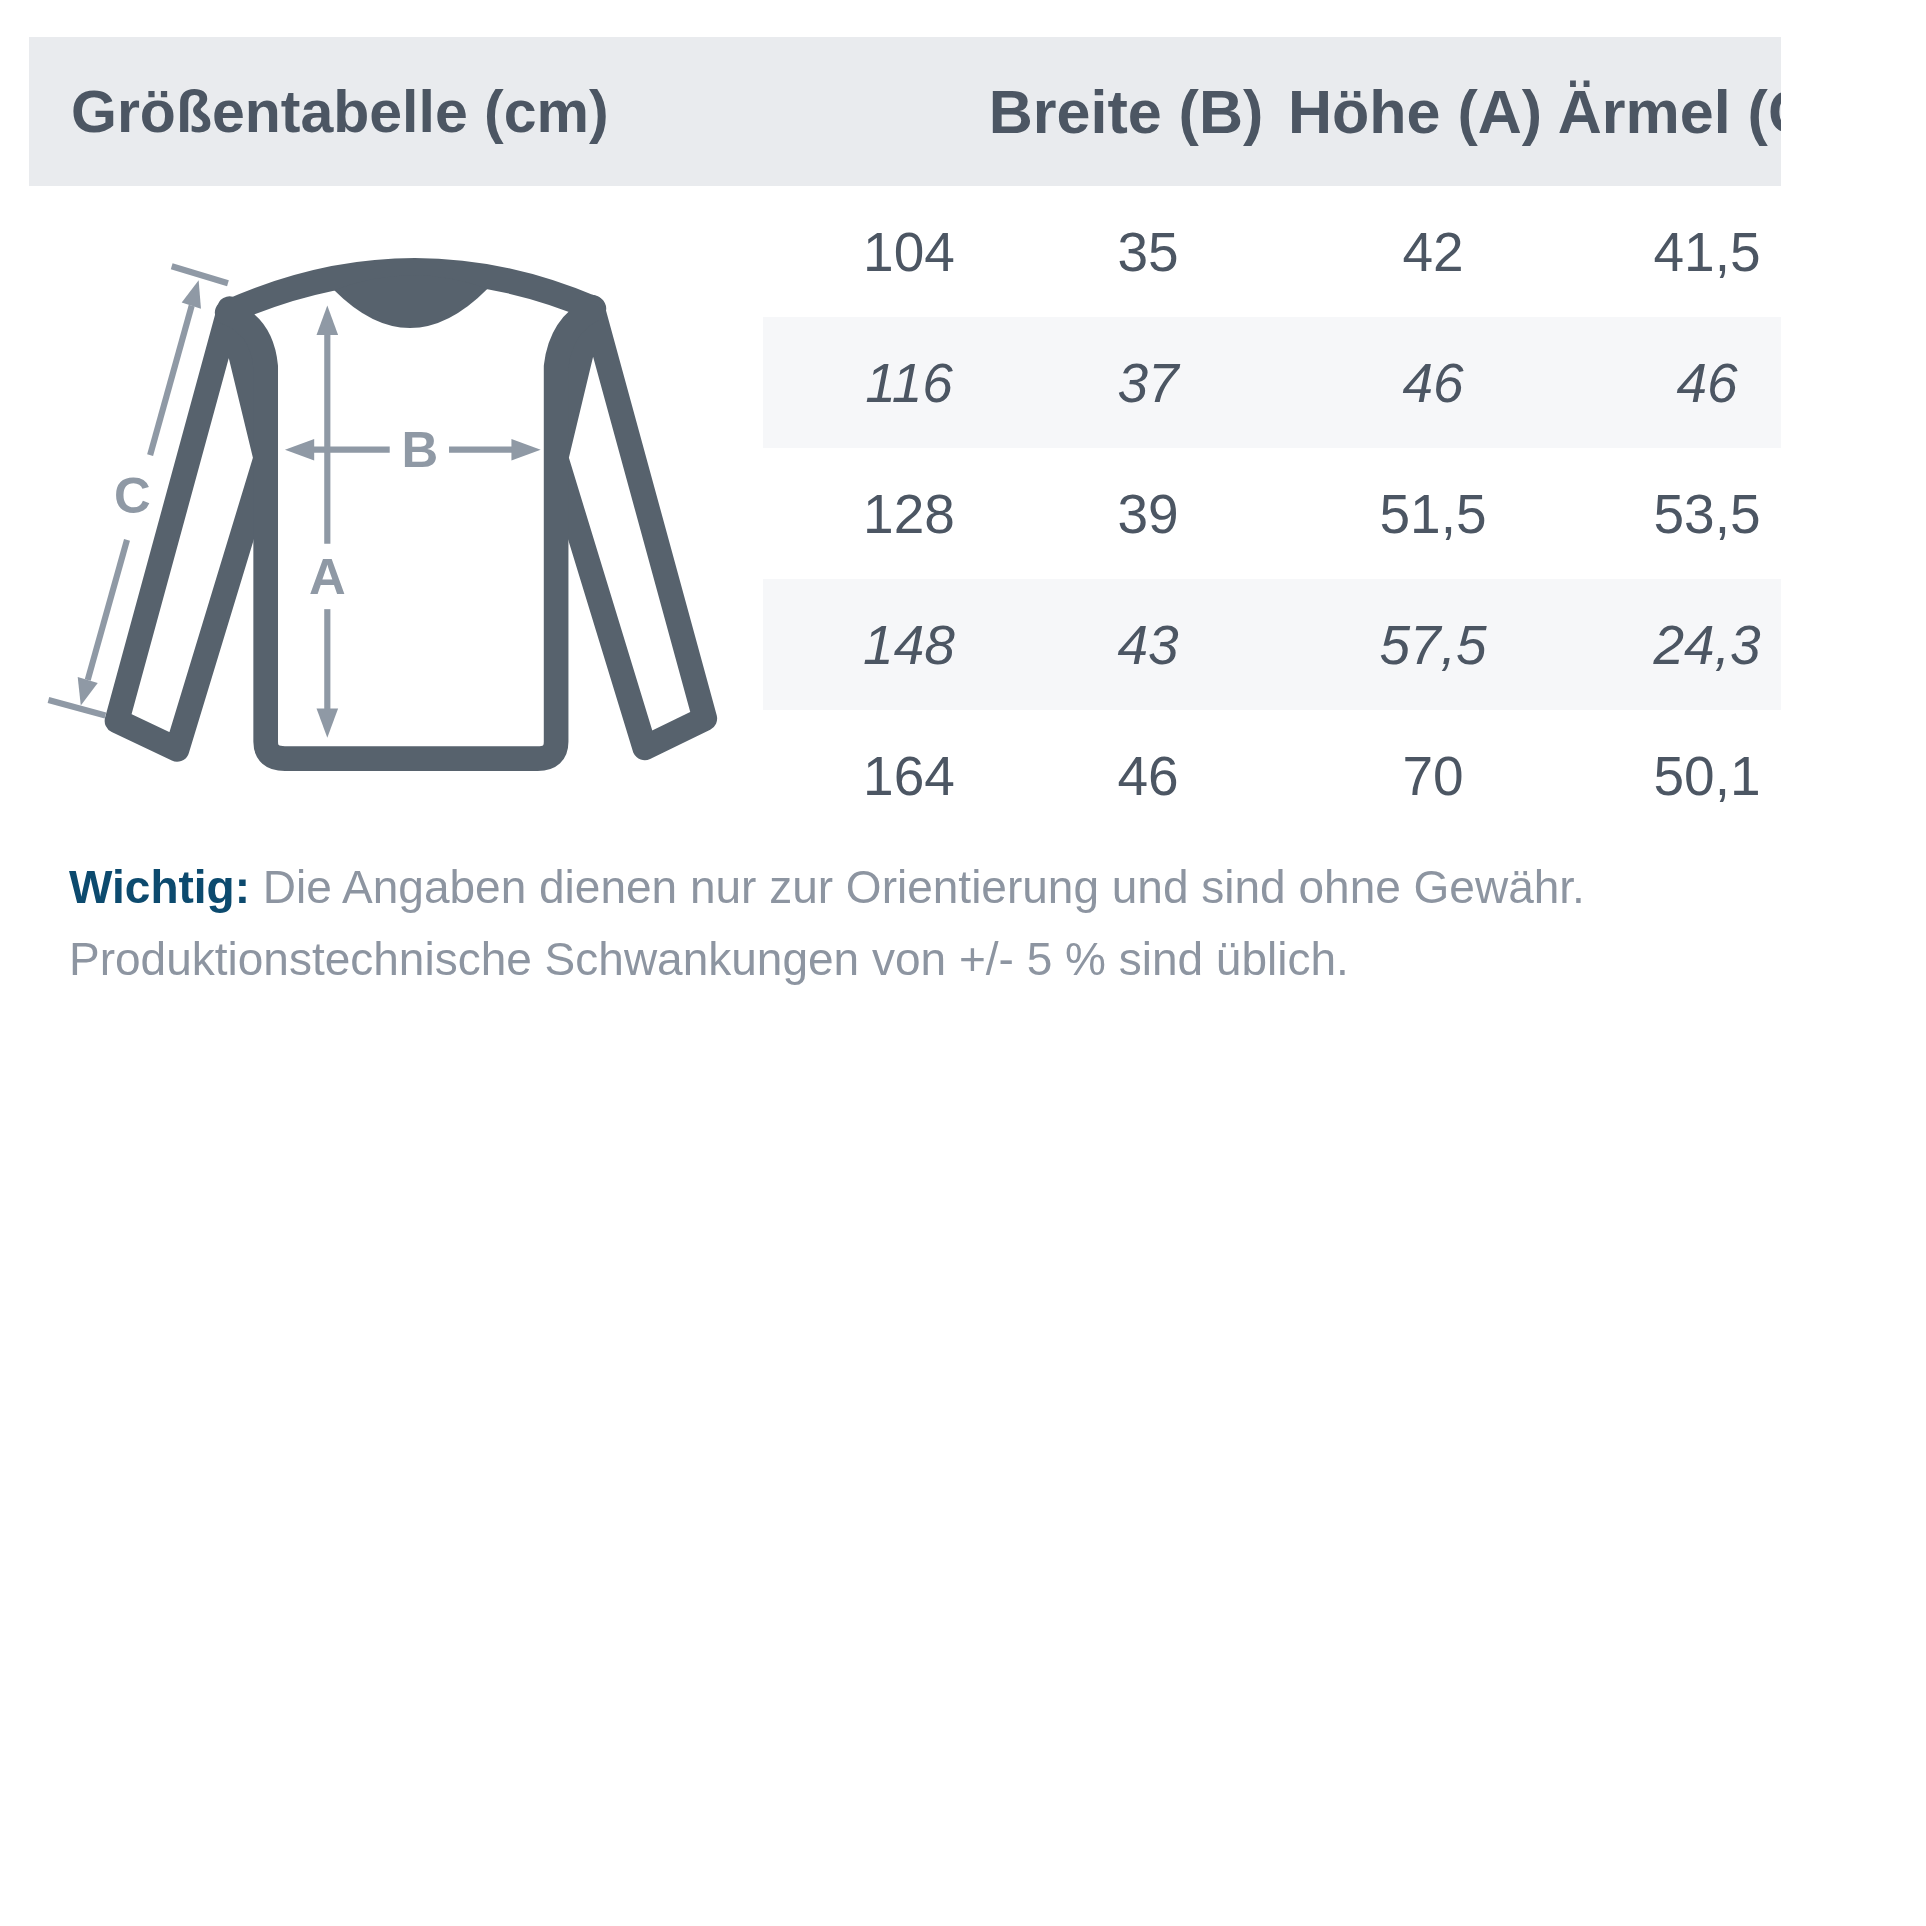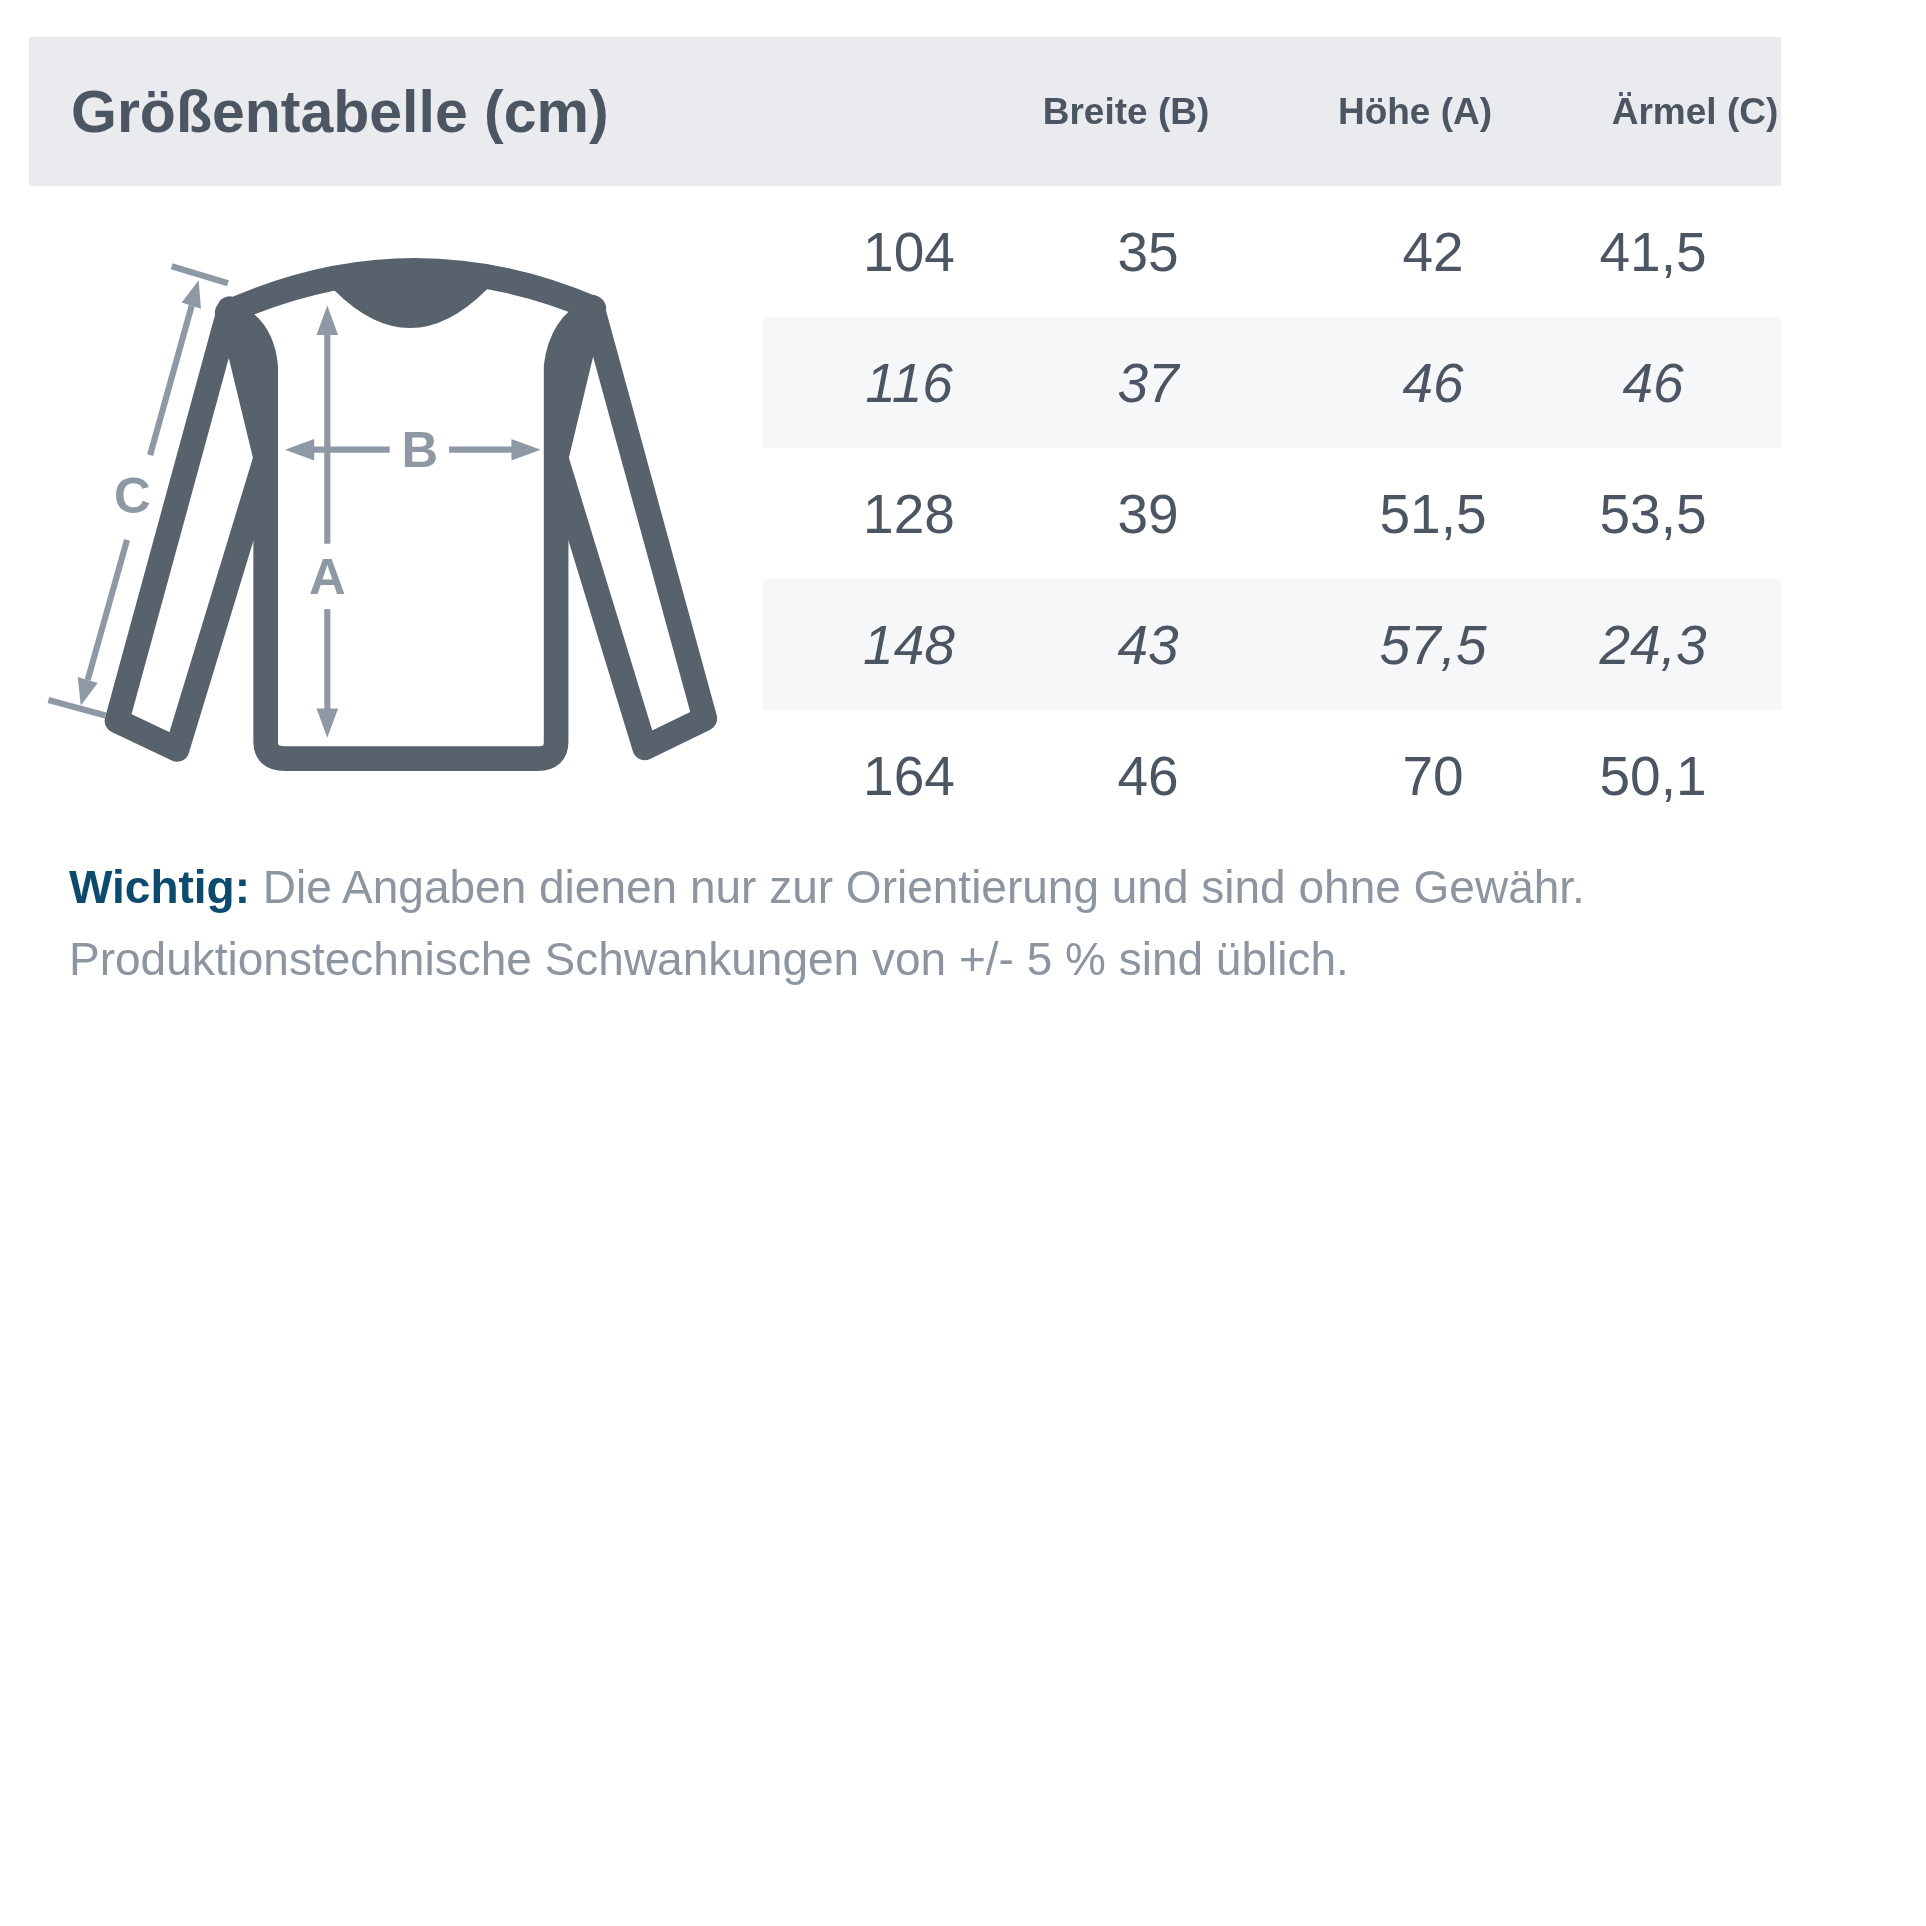--- a/index.html
+++ b/index.html
@@ -12,35 +12,35 @@
   .band{
     position:absolute;left:29px;top:37px;width:1846px;height:149px;
     background:#e9ebee;
   }
   .title{
     position:absolute;left:42px;top:50%;transform:translateY(-50%);
     font-size:59px;font-weight:bold;color:#4c5663;white-space:nowrap;
   }
   .colh{
     position:absolute;top:50%;transform:translate(-50%,-50%);
-    font-size:37px;font-weight:bold;color:#4c5663;white-space:nowrap;
+    font-size:61px;font-weight:bold;color:#4c5663;white-space:nowrap;
   }
   
   .row{
     position:absolute;left:763px;width:1113px;height:131px;
   }
   .row.striped{background:#f6f7f9;font-style:italic;}
   .cell{
     position:absolute;top:50%;transform:translate(-50%,-50%);
     font-size:55px;color:#4c5663;white-space:nowrap;
   }
   .cell.c1{left:146px;}
   .cell.c2{left:385px;}
   .cell.c3{left:670px;}
-  .cell.c4{left:890px;text-align:right;}
+  .cell.c4{left:944px;text-align:right;}
   
   .diagram{position:absolute;left:23px;top:193px;width:755px;height:632px;}
   .dimlabel{
     font-family:"Liberation Sans","DejaVu Sans",sans-serif;
     font-size:66px;font-weight:bold;fill:#8f99a5;
   }
   
   .note{
     position:absolute;left:69px;top:851px;margin:0;
     font-size:46px;line-height:72px;color:#8d95a1;white-space:nowrap;

